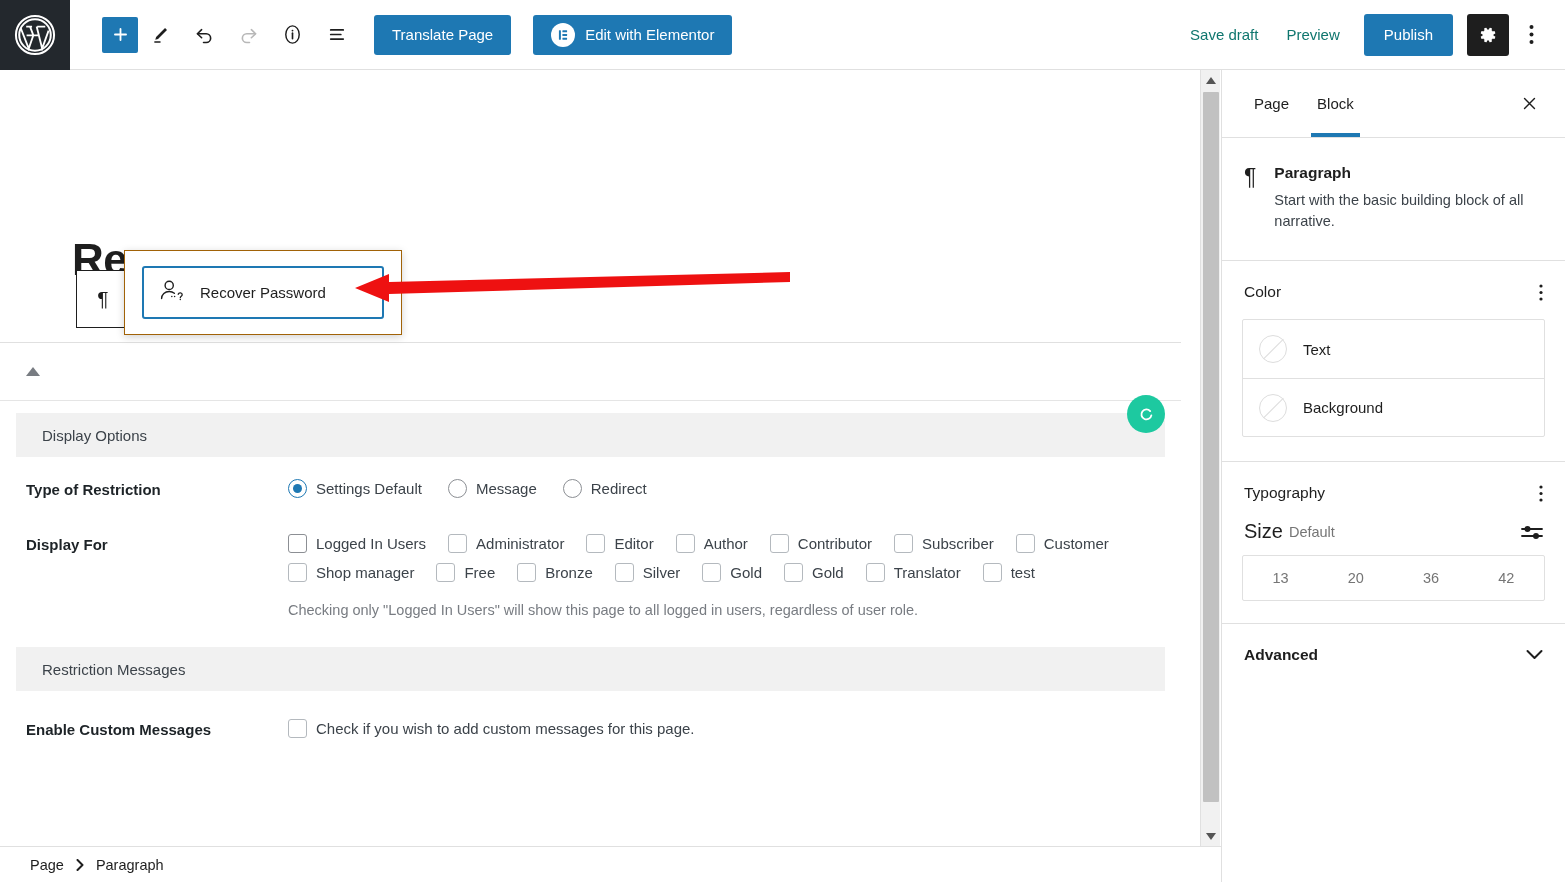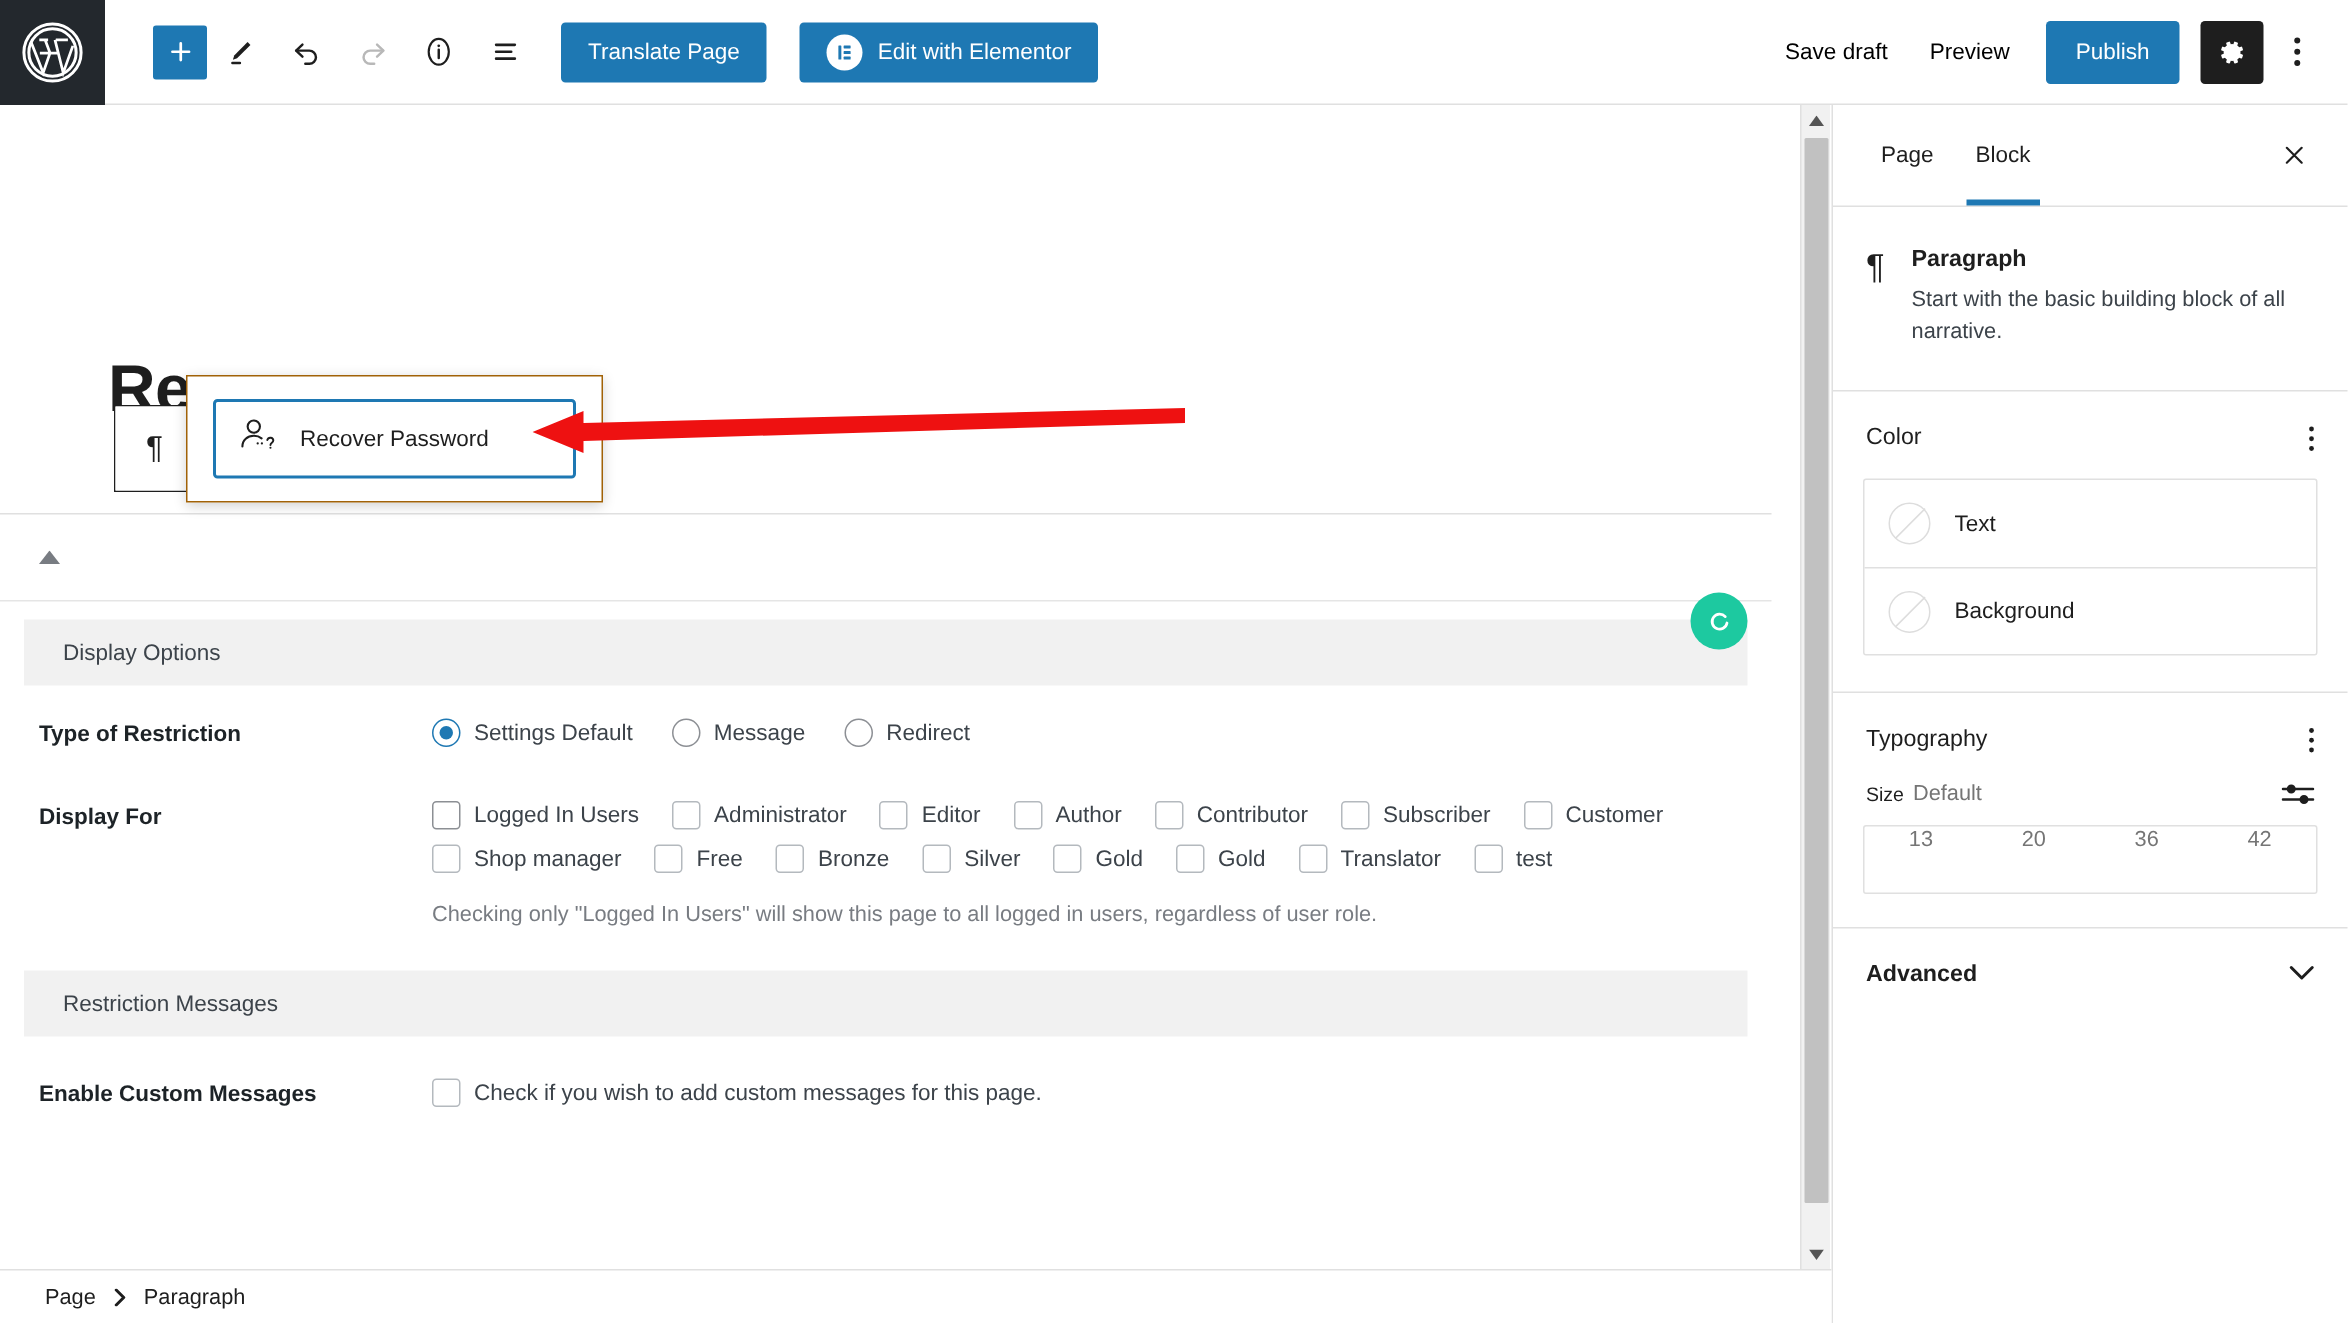--- a/index.html
+++ b/index.html
@@ -62,21 +62,21 @@
     display: flex; align-items: center; justify-content: center;
     flex: 0 0 24px;
   }
 
   .tb-right {
     margin-left: auto; display: flex; align-items: center;
     padding-right: 14px; gap: 0;
   }
   .link-btn {
     background: none; border: none;
-    color: #000000; font-size: 15px;
+    color: #0f766e; font-size: 15px;
     font-family: "Liberation Sans", sans-serif;
     padding: 0 14px; height: 40px; cursor: pointer;
     white-space: nowrap;
   }
   .publish-btn {
     background: #1e78b3; color: #fff; border: none; border-radius: 3px;
     font-size: 15px; padding: 0 20px; height: 42px;
     margin-left: 10px; cursor: pointer;
     font-family: "Liberation Sans", sans-serif;
   }
@@ -319,28 +319,28 @@
     background: #ddd; transform: rotate(45deg); transform-origin: center;
   }
   .color-label { font-size: 15px; color: #1e1e1e; }
 
   .sb-divider { height: 1px; background: #e0e0e0; margin: 0 0; }
 
   .size-row {
     display: flex; align-items: center;
     padding: 4px 22px 12px 22px;
   }
-  .size-label { font-size: 13px; color: #1e1e1e; text-align: right; }
+  .size-label { font-size: 20px; color: #1e1e1e; text-align: right; }
   .size-value { font-size: 14.5px; color: #757575; margin-left: 6px; flex: 1; }
   .size-toggle { cursor: pointer; display: flex; color: #1e1e1e; }
 
   .size-picker {
     margin: 0 20px 22px 20px;
     border: 1px solid #e0e0e0; border-radius: 2px;
-    height: 46px; display: flex; align-items: flex-start;
+    height: 46px; display: flex; align-items: center;
   }
   .size-opt {
     flex: 1; display: flex; align-items: center; justify-content: center;
     font-size: 14.5px; color: #757575; cursor: pointer;
     background: none; border: none;
     font-family: "Liberation Sans", sans-serif;
   }
 
   .advanced-row {
     display: flex; align-items: center;

